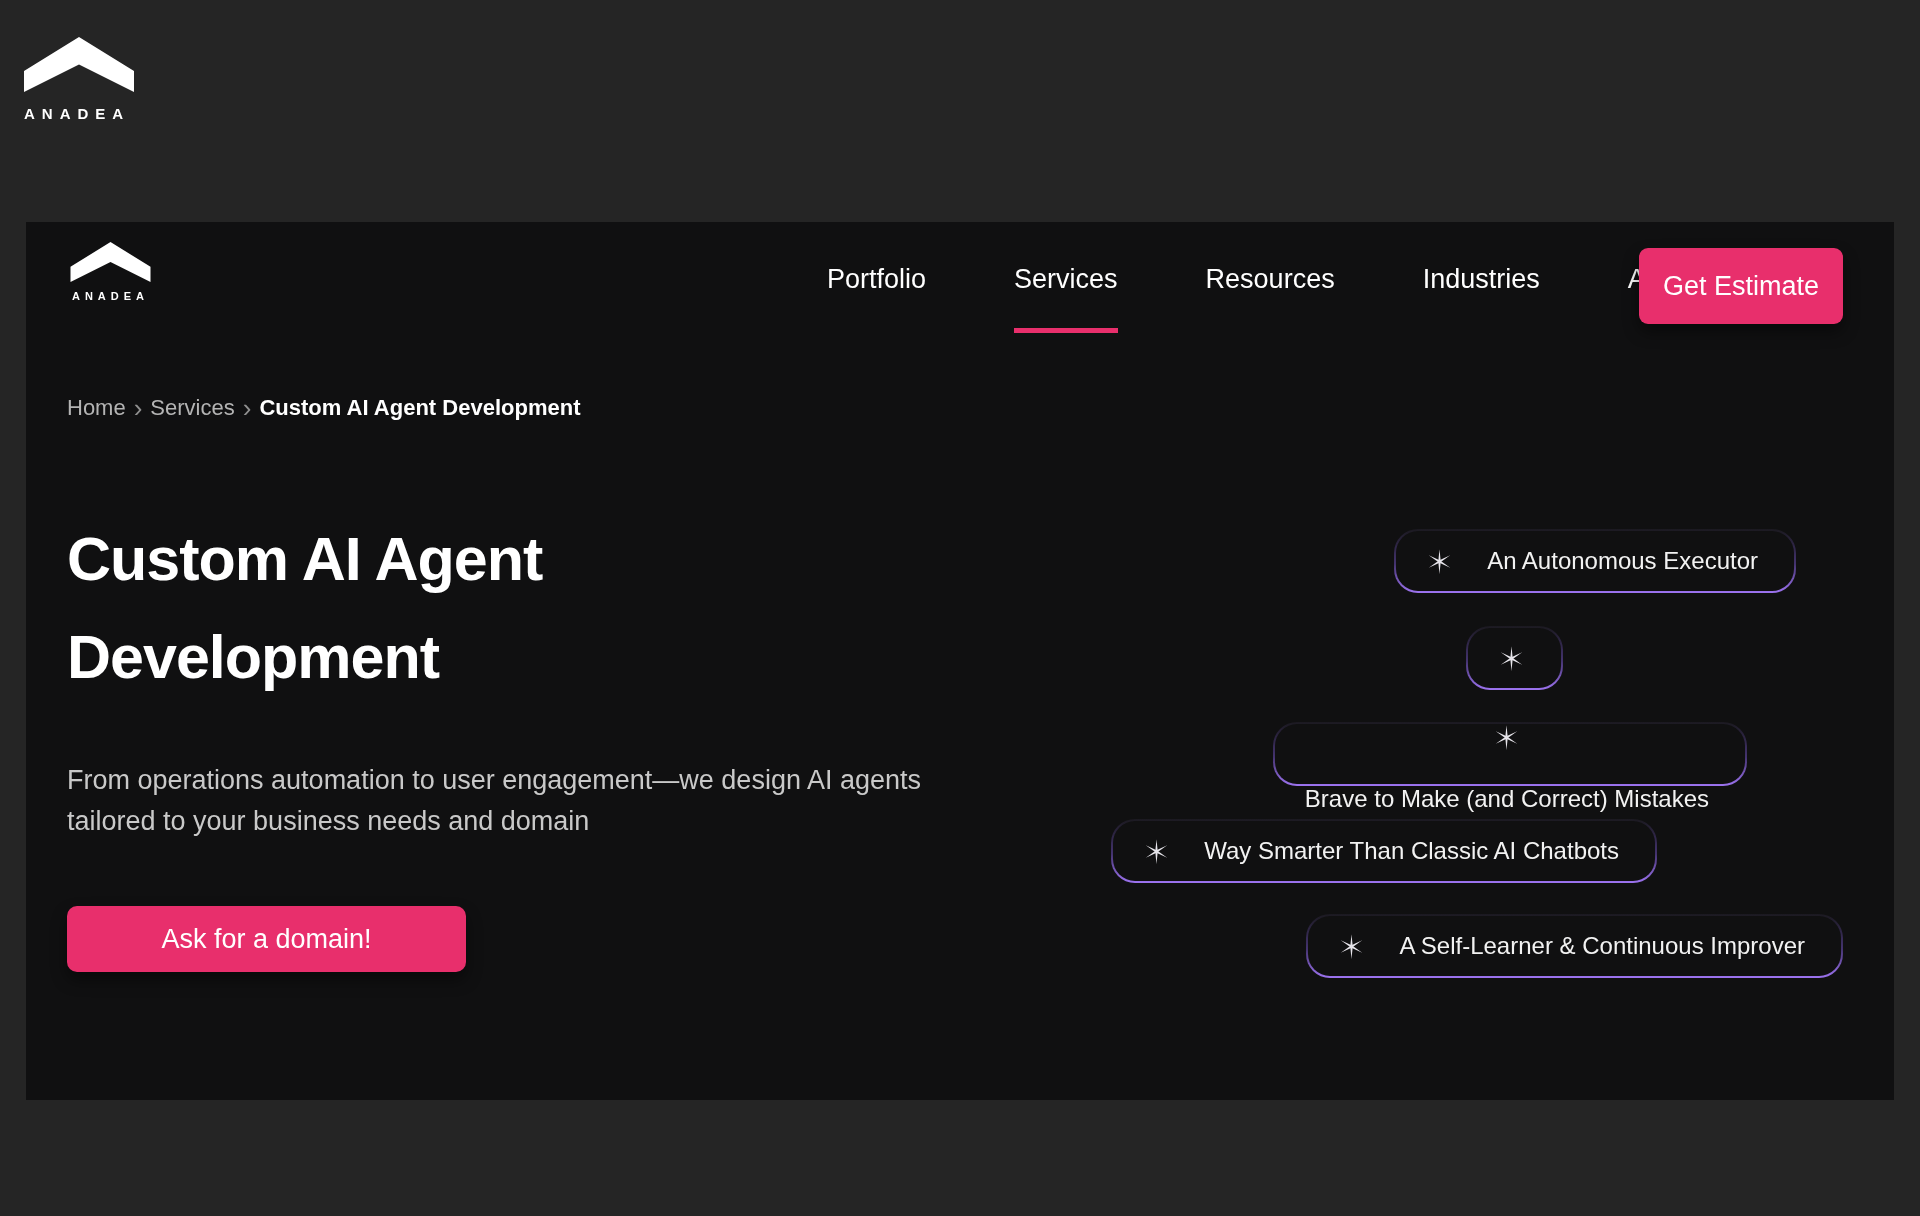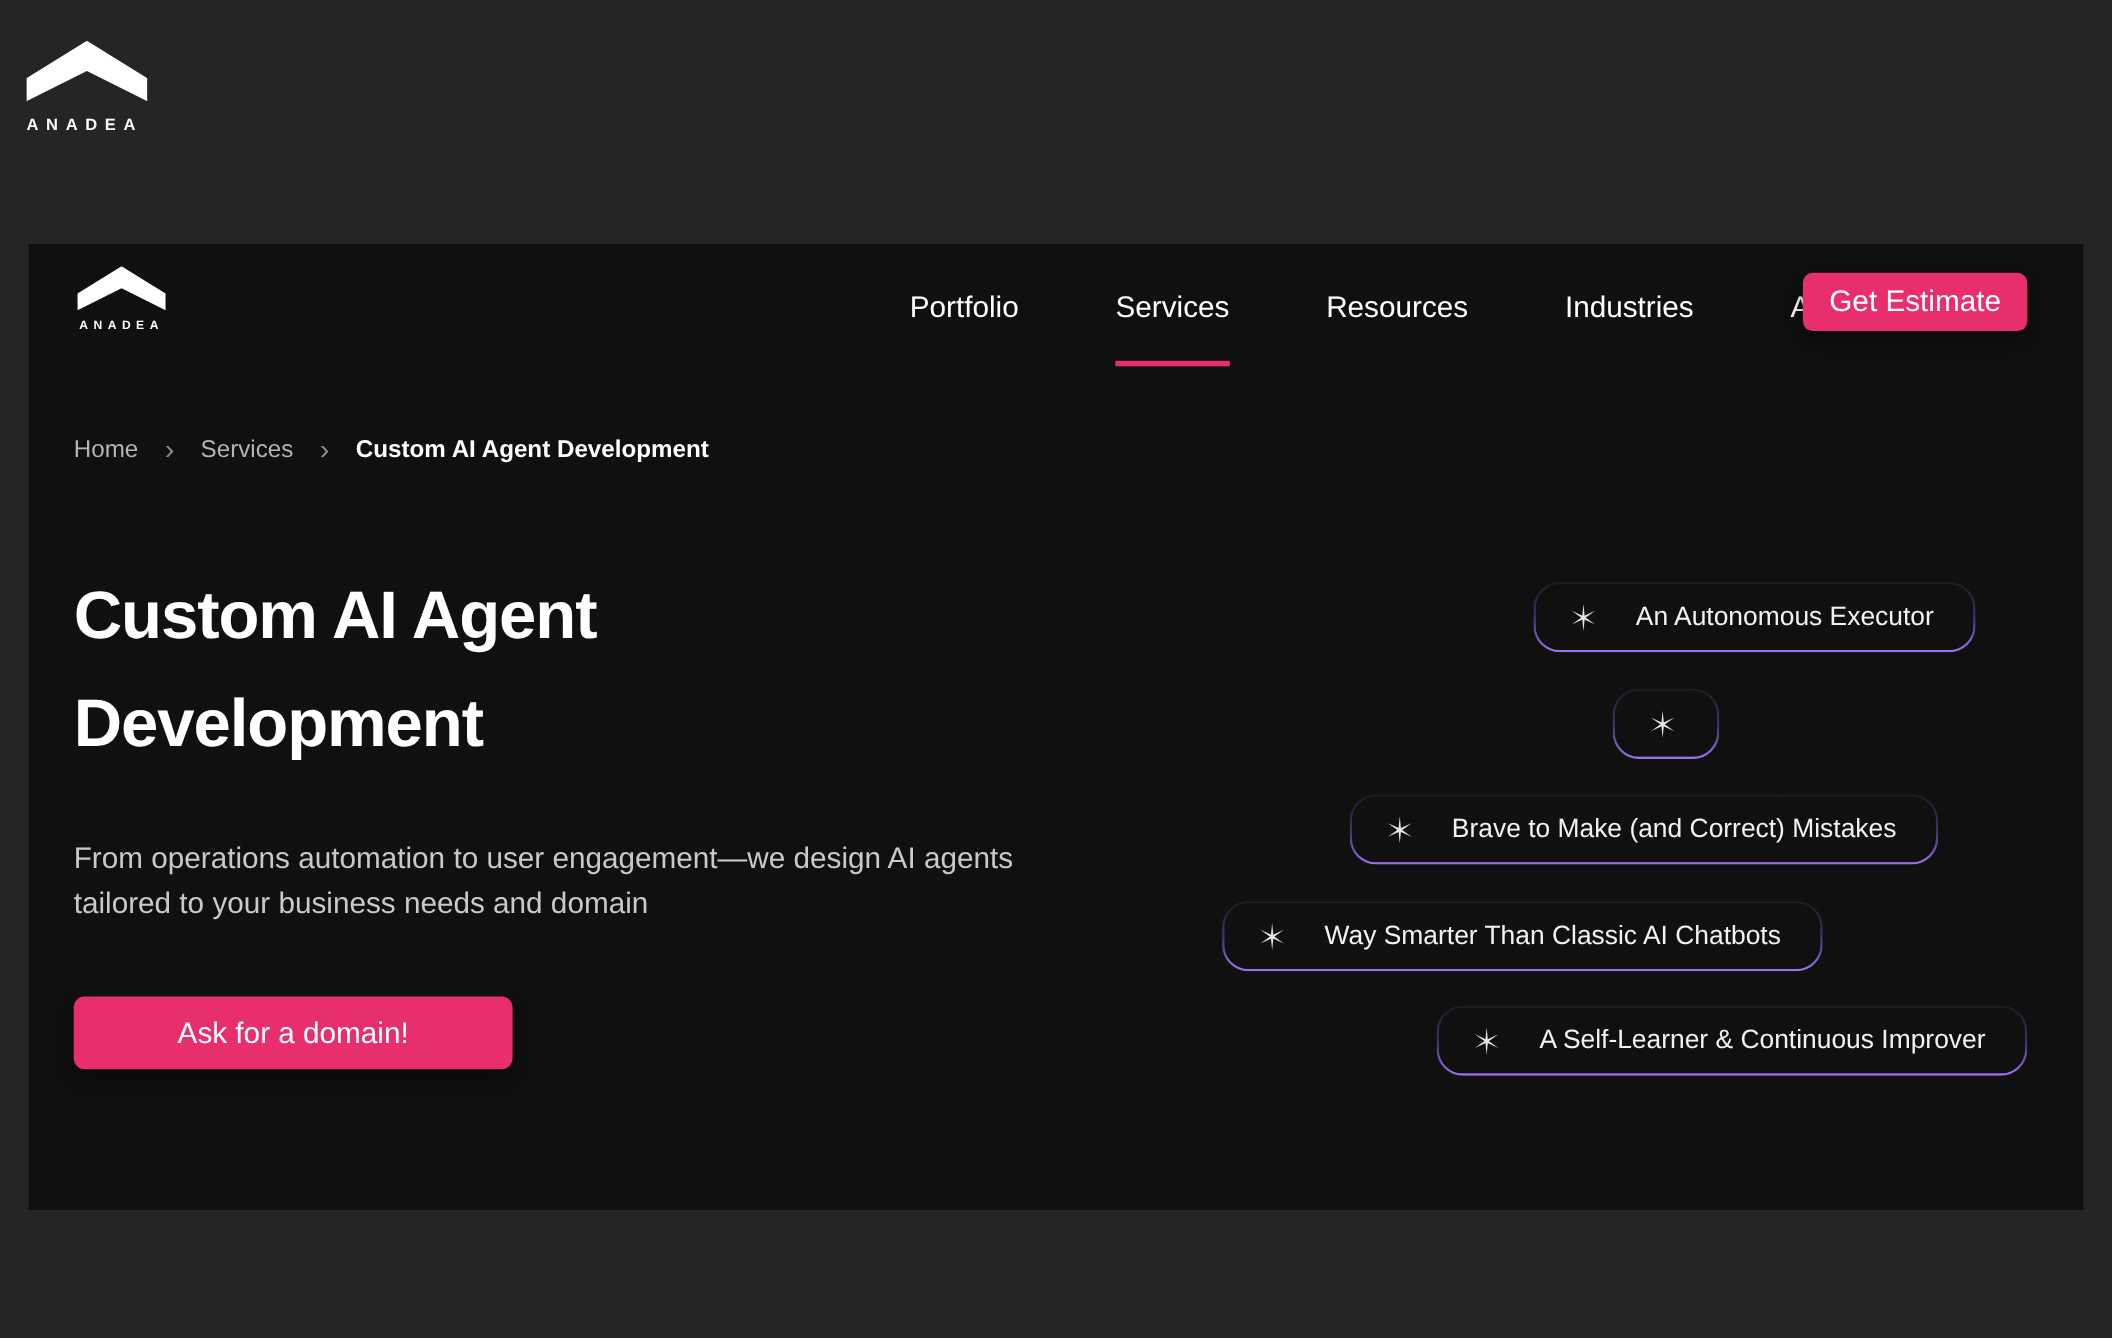--- a/index.html
+++ b/index.html
@@ -51,27 +51,27 @@
     background:var(--pink);
   }
 
   .btn{
     display:flex;align-items:center;justify-content:center;
     background:var(--pink);color:#fff;border:none;border-radius:9px;
     cursor:pointer;font-family:"Liberation Sans",sans-serif;
     box-shadow:0 8px 16px rgba(0,0,0,0.45);
   }
   .btn-estimate{
-    position:absolute;right:51px;top:26px;width:204px;height:53px;font-size:27px;
+    position:absolute;right:51px;top:26px;width:204px;height:76px;font-size:27px;
   }
 
   
   .breadcrumb{
     position:absolute;left:41px;top:173px;display:flex;align-items:center;
-    gap:24px;font-size:22px;
+    gap:8px;font-size:22px;
   }
   .crumb{color:var(--crumb);cursor:pointer;}
   .crumb-sep{color:#8f8f8f;font-size:26px;line-height:22px;}
   .crumb-current{color:#fff;font-weight:700;}
 
   
   .hero-title{
     position:absolute;left:41px;top:288px;
     font-size:61px;line-height:98px;font-weight:700;letter-spacing:-1px;color:#fff;
   }
@@ -93,21 +93,21 @@
       linear-gradient(var(--panel-bg),var(--panel-bg)) padding-box,
       linear-gradient(to bottom,
         rgba(125,110,165,0.10) 0%,
         rgba(134,96,230,0.45) 55%,
         #9e74f2 100%) border-box;
     font-size:24px;color:#f2f2f2;white-space:nowrap;
   }
   .badge svg{display:block;width:27px;height:27px;flex:none;}
   .badge-1{top:307px;right:98px;}
   .badge-2{top:404px;right:331px;}
-  .badge-3{top:500px;right:132px;}
+  .badge-3{top:500px;right:147px;flex-direction:column;}
   .badge-4{top:597px;right:237px;}
   .badge-5{top:692px;right:51px;}
 </style>
 </head>
 <body>
 
 <div class="outer-logo">
   <svg viewBox="0 0 100 50" aria-hidden="true">
     <polygon points="0,31 50,0 100,31 100,50 50,25 0,50" fill="#ffffff"></polygon>
   </svg>

